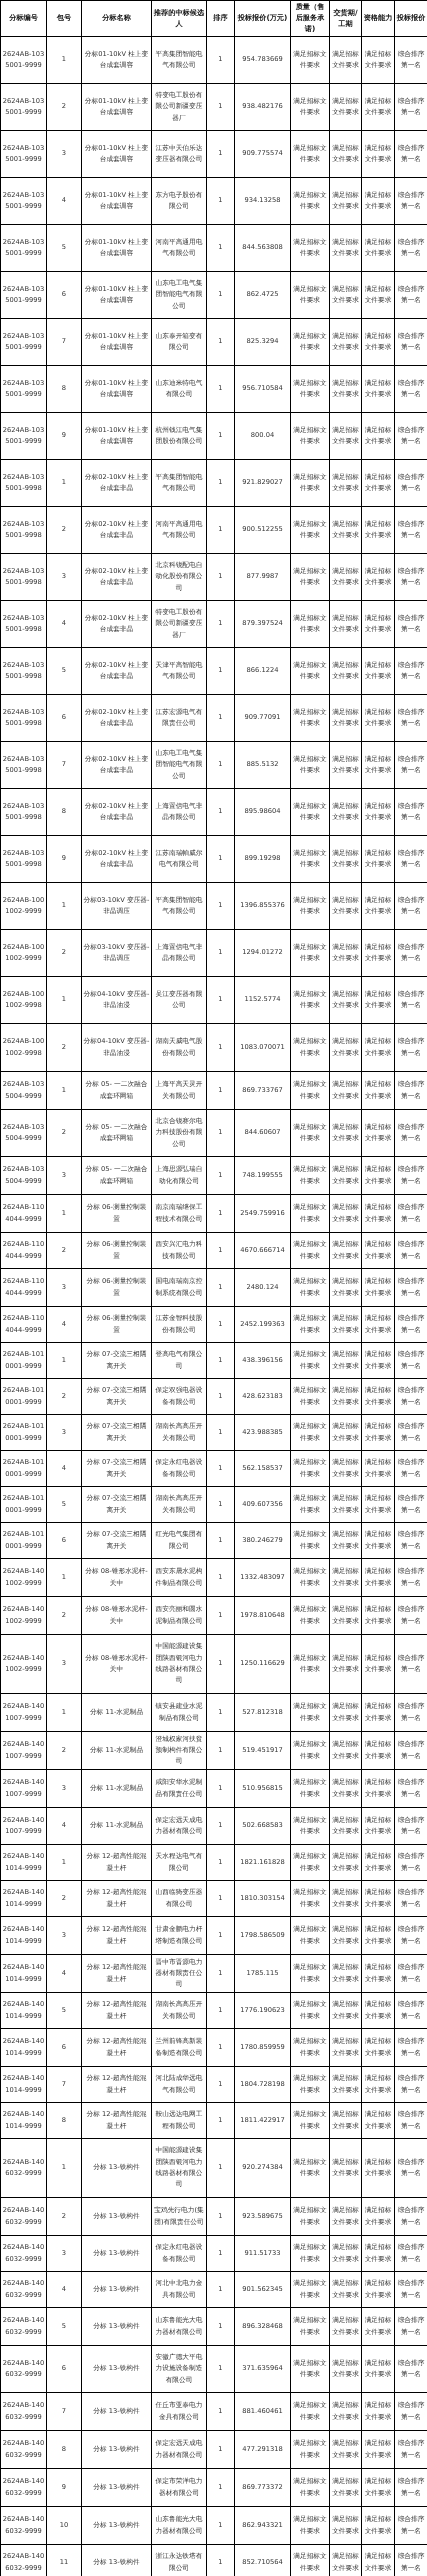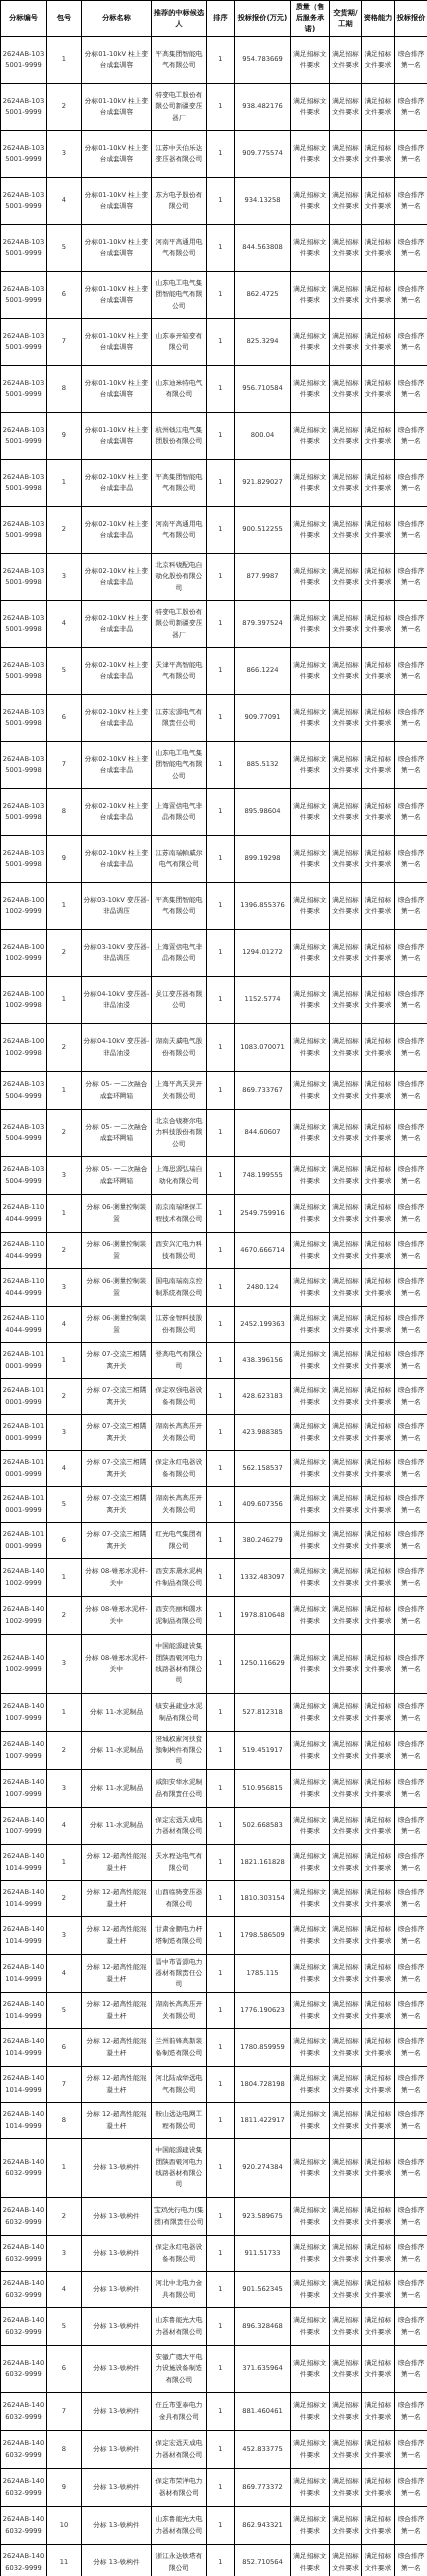--- a/index.html
+++ b/index.html
@@ -754,21 +754,21 @@
     <td>满足招标文件要求</td>
     <td>满足招标文件要求</td>
     <td>综合排序第一名</td>
   </tr>
       <tr style="height: 38px;">
     <td>2624AB-1406032-9999</td>
     <td>8</td>
     <td>分标 13-铁构件</td>
     <td class="cand">保定宏远天成电力器材有限公司</td>
     <td>1</td>
-    <td>452.833775</td>
+    <td>477.291318</td>
     <td>满足招标文件要求</td>
     <td>满足招标文件要求</td>
     <td>满足招标文件要求</td>
     <td>综合排序第一名</td>
   </tr>
       <tr style="height: 38px;">
     <td>2624AB-1406032-9999</td>
     <td>9</td>
     <td>分标 13-铁构件</td>
     <td class="cand">保定市荣洋电力器材有限公司</td>

